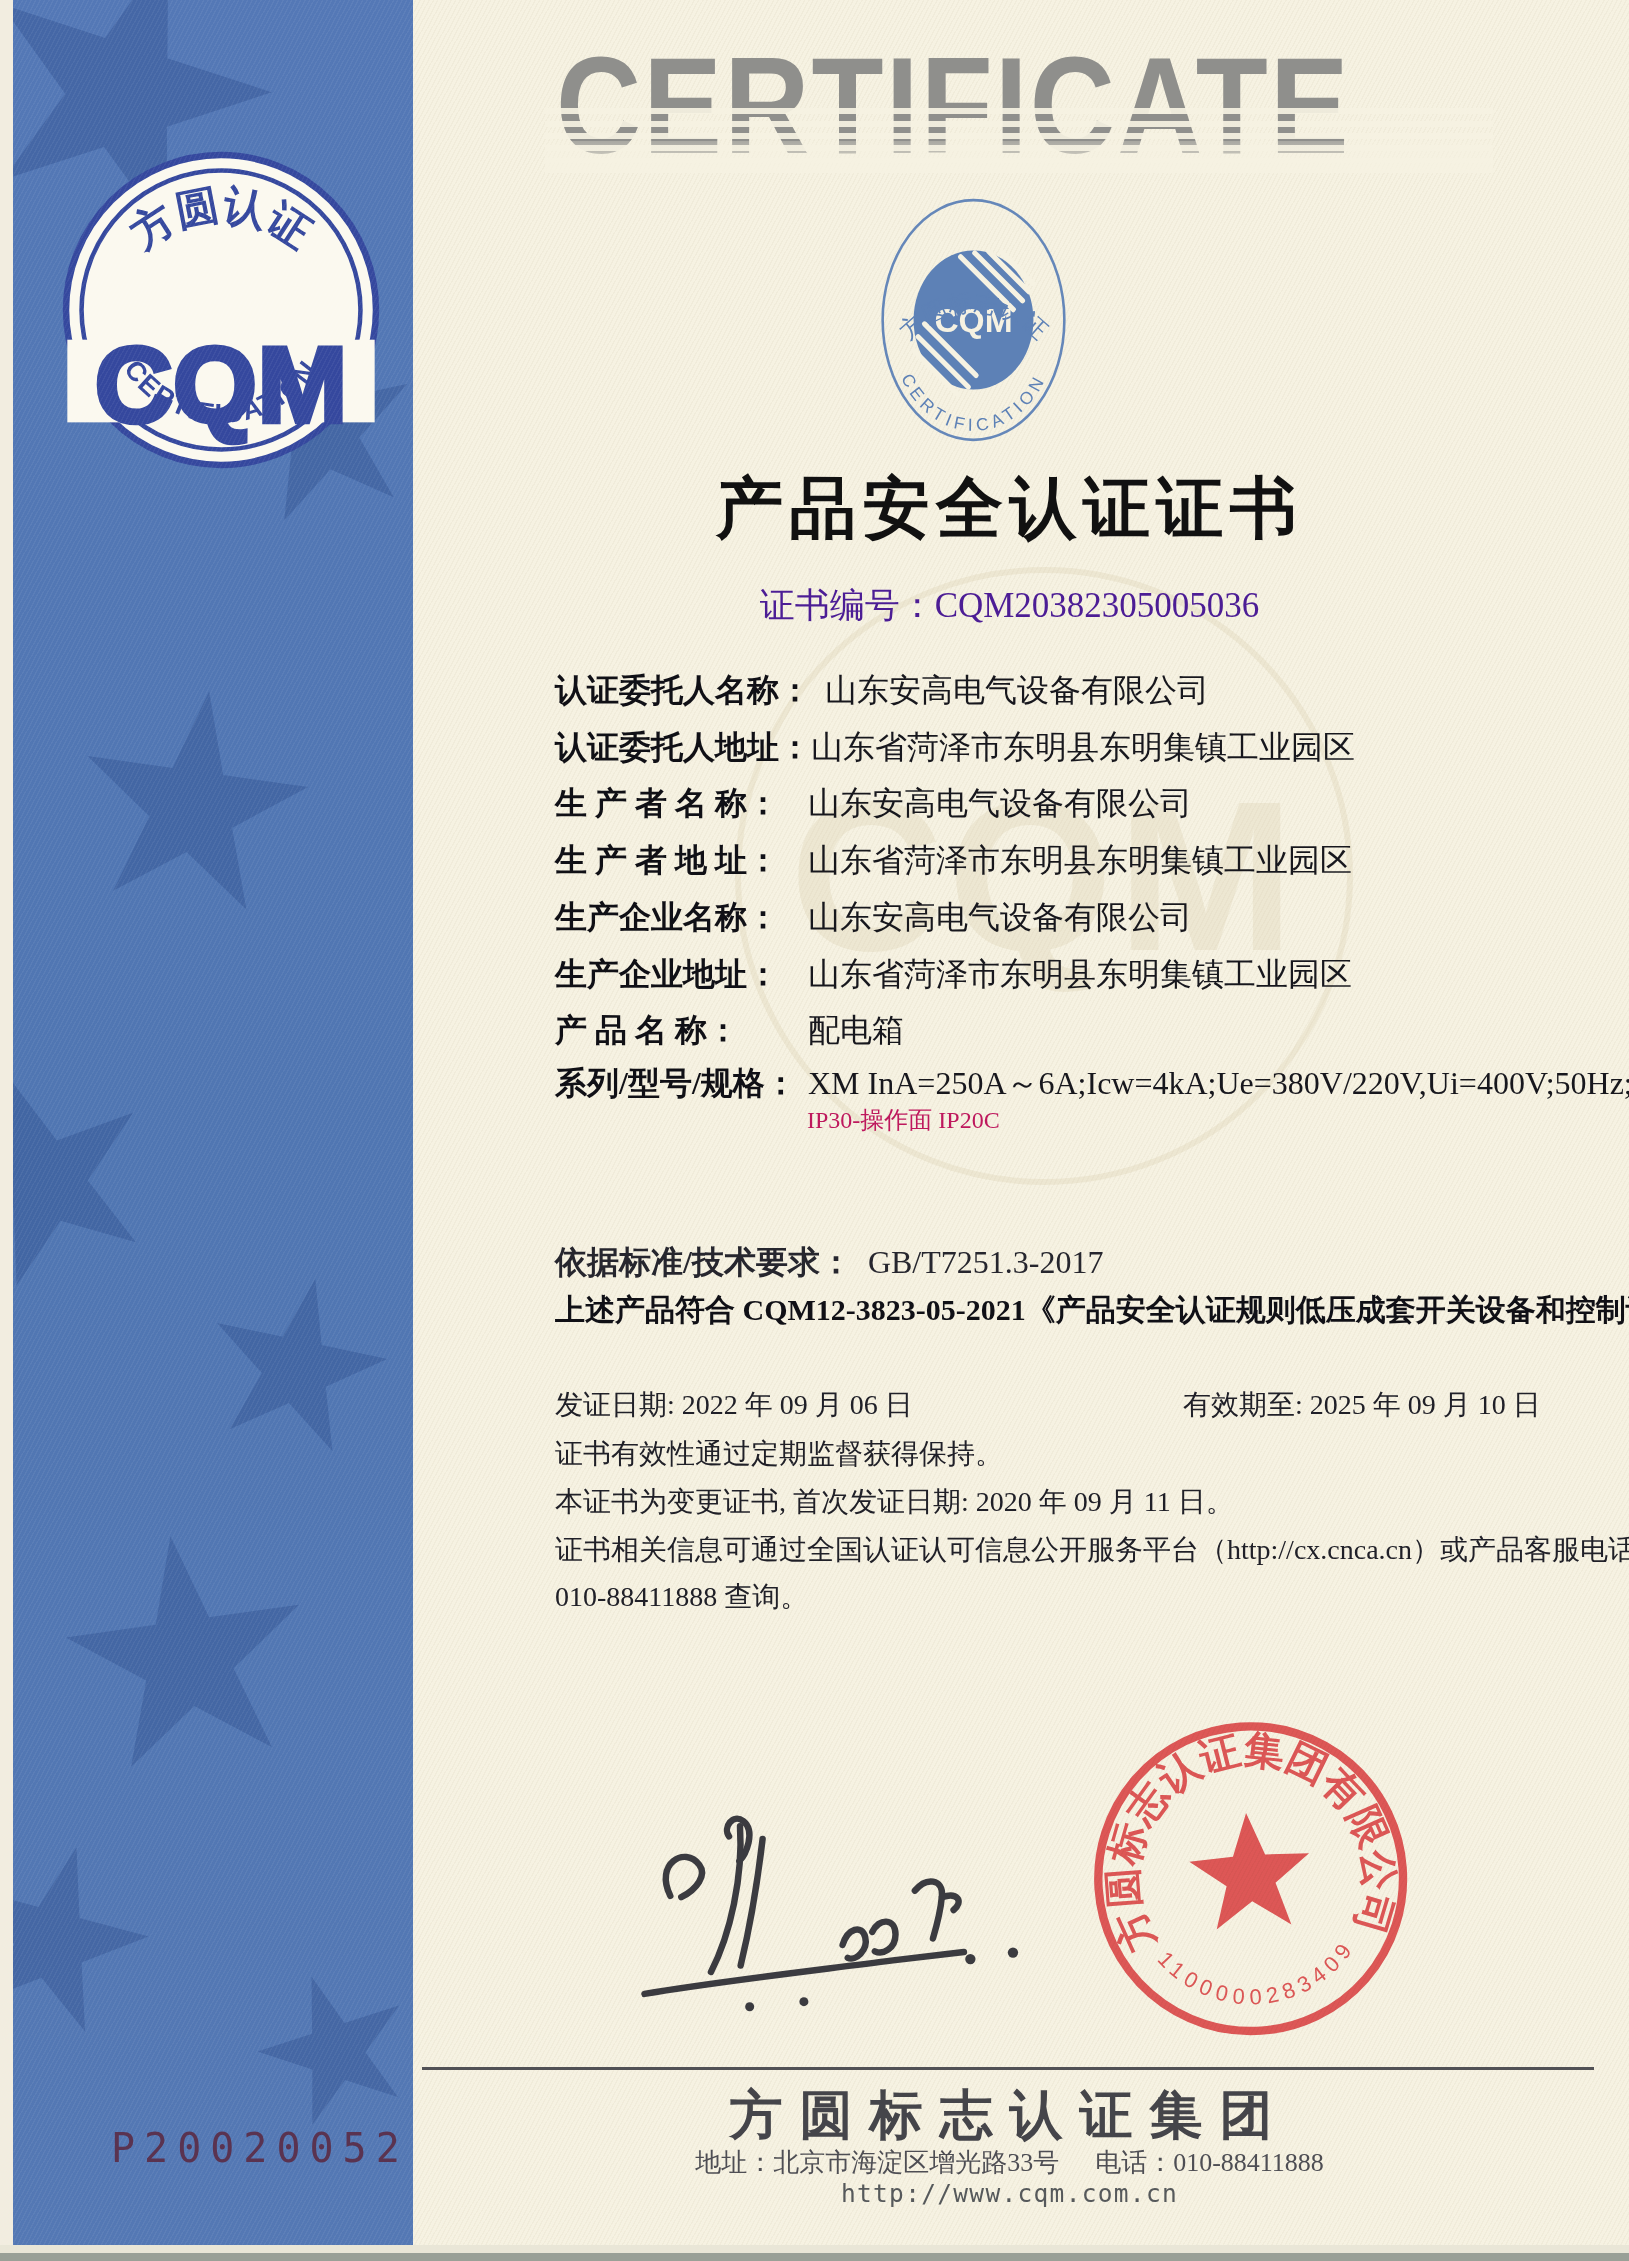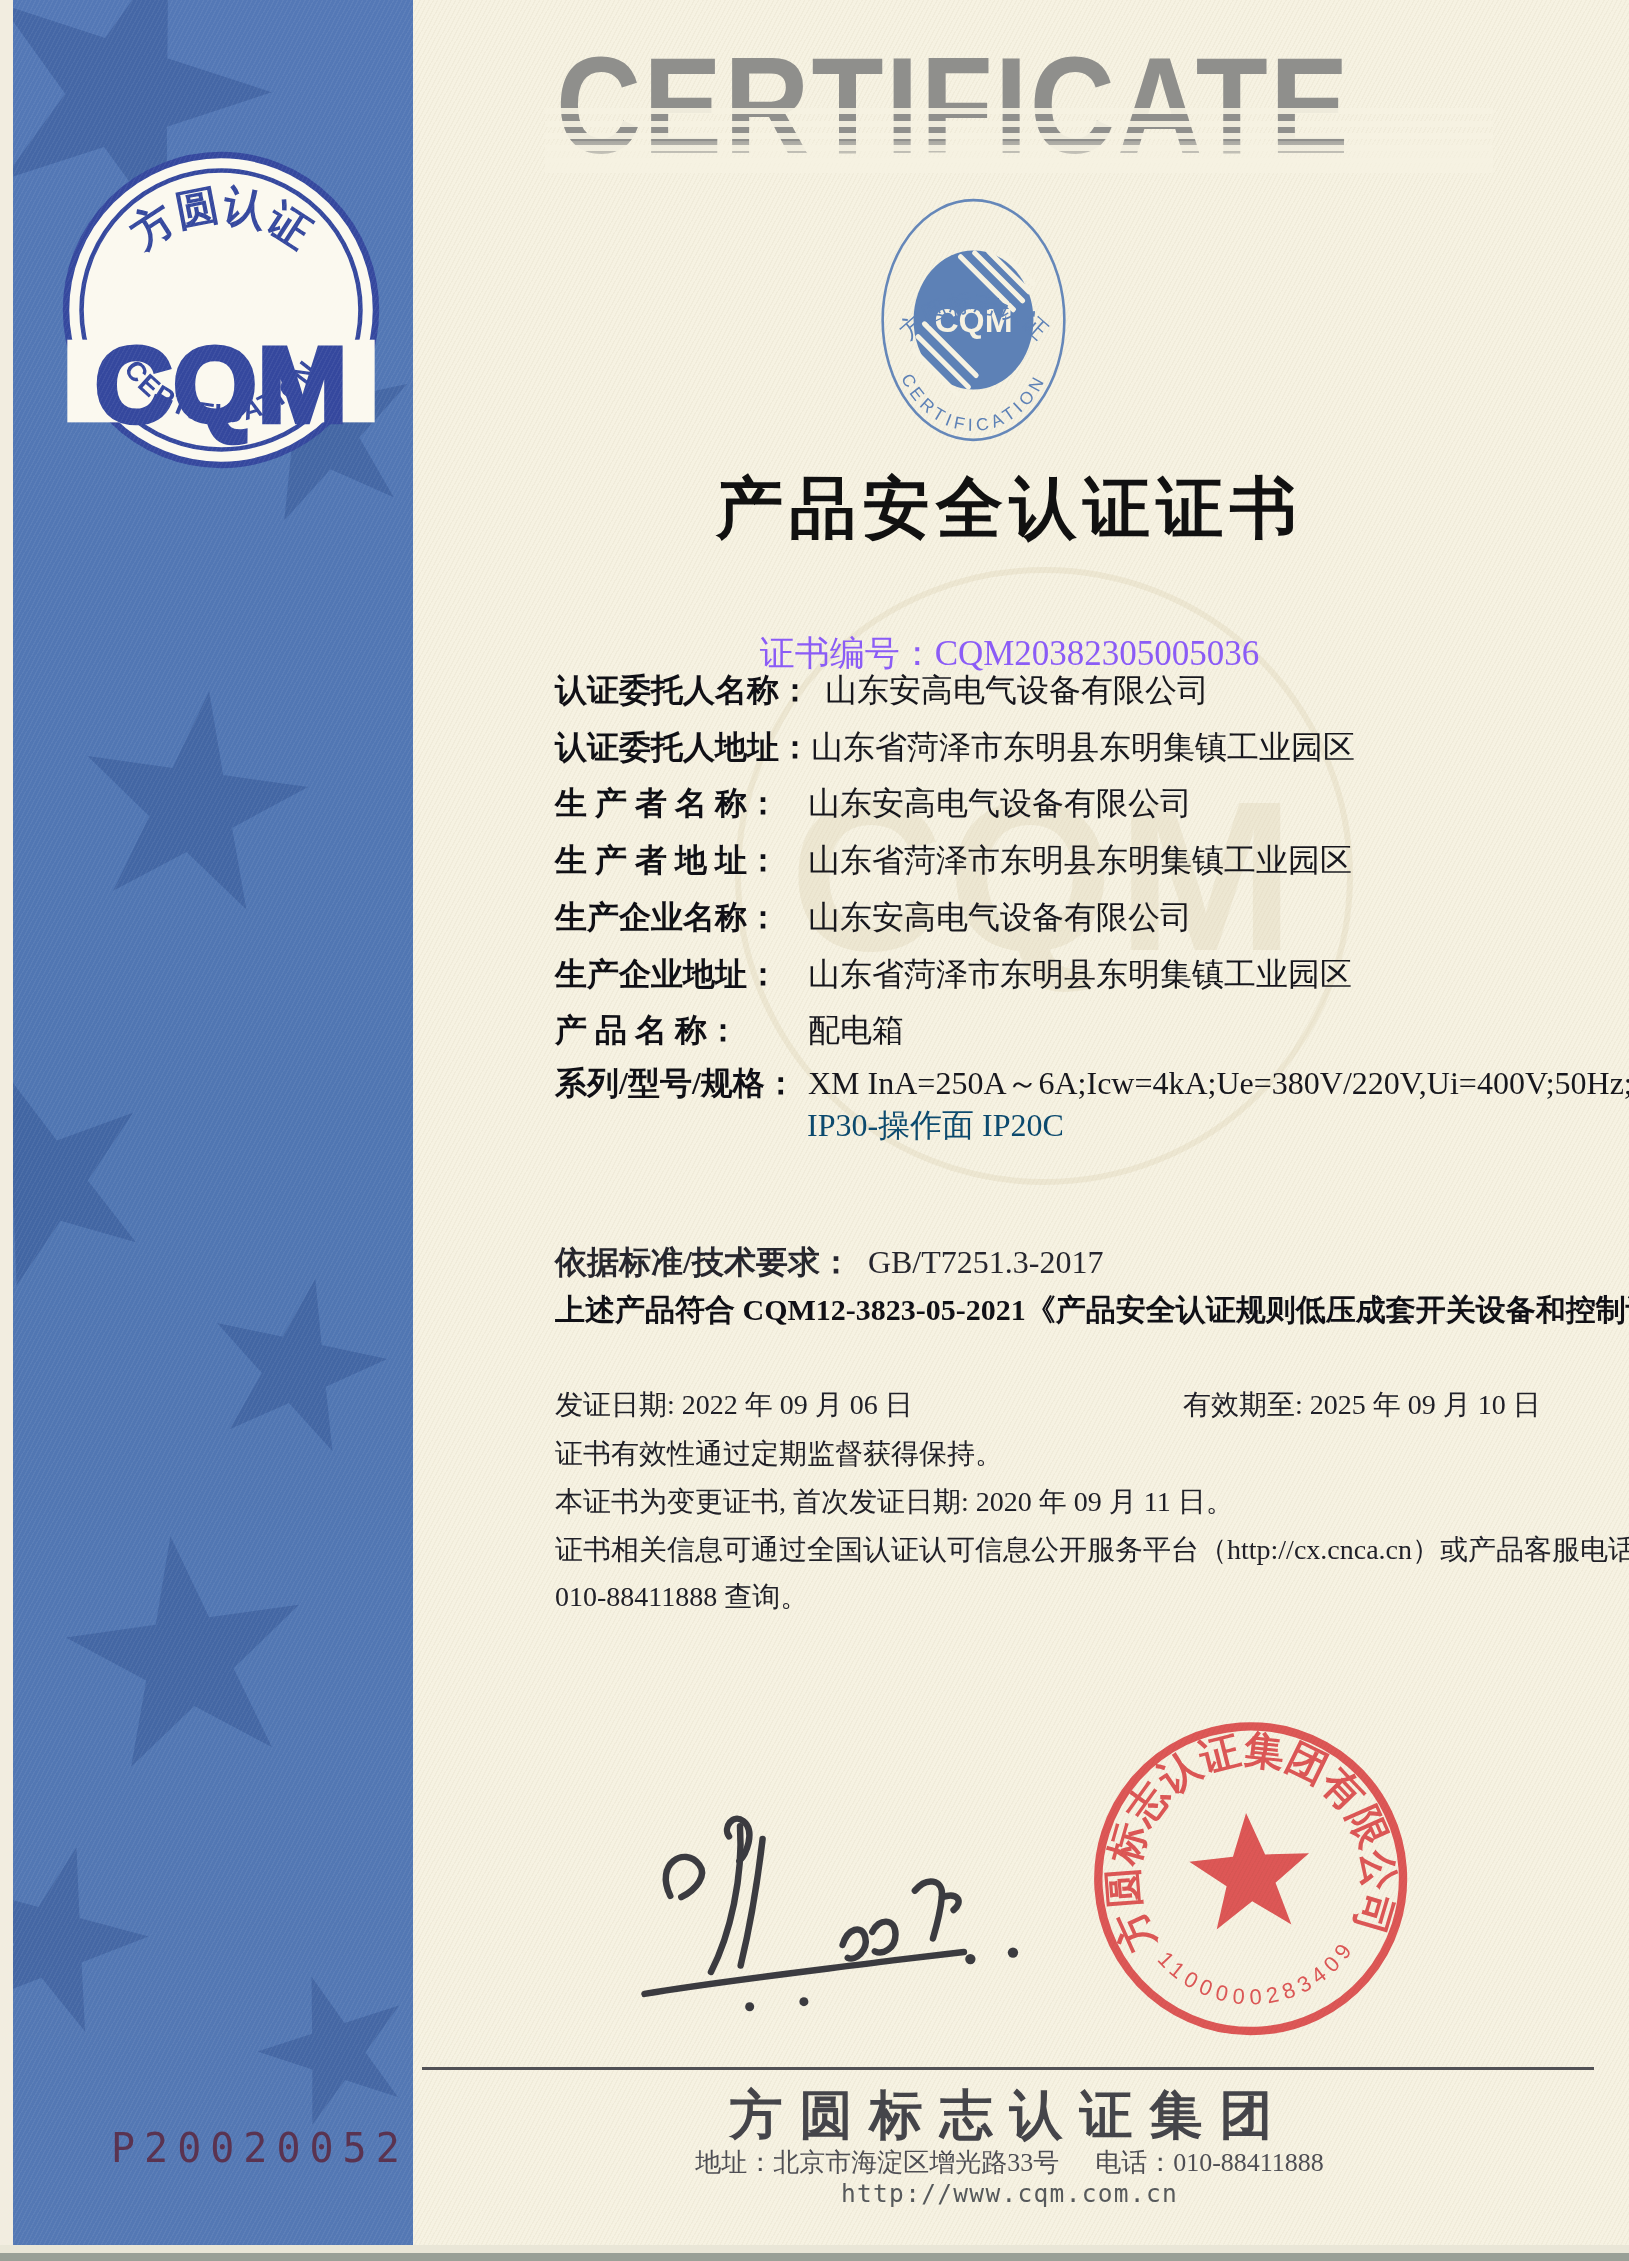--- a/index.html
+++ b/index.html
@@ -28,25 +28,25 @@
   .cert-head-fade{left:545px;top:141px;width:948px;height:32px;z-index:4;
         background:linear-gradient(180deg, rgba(246,242,226,0.25), rgba(246,242,226,0.9));}
   
   .ghost{left:735px;top:567px;width:606px;height:606px;border:6.4px solid rgba(205,192,150,0.20);
         border-radius:50%;z-index:2;display:flex;align-items:center;justify-content:center;}
   .ghost span{font-family:"Liberation Sans",sans-serif;font-weight:700;font-size:213px;
         color:rgba(205,192,150,0.20);letter-spacing:3.9px;}
   
   .doc-title{left:426px;top:463px;width:1167px;text-align:center;z-index:3;font-weight:700;
         font-size:67px;letter-spacing:6.4px;color:#111;white-space:nowrap;}
-  .certno{left:426px;top:630px;width:1167px;text-align:center;z-index:3;font-size:35px;color:#8b5cf6;}
+  .certno{left:426px;top:582px;width:1167px;text-align:center;z-index:3;font-size:35px;color:#4c1d95;}
   .row{left:555px;width:1045px;display:flex;z-index:3;font-size:32px;line-height:1.15;}
   .row .lbl{flex:0 0 253px;font-weight:700;color:#101016;white-space:nowrap;}
   .row .val{flex:1;color:#17171d;white-space:nowrap;}
-  .specline2{left:807px;top:1104px;z-index:3;font-size:32px;color:#0c4a6e;}
+  .specline2{left:807px;top:1104px;z-index:3;font-size:24px;color:#be185d;}
   .inline-row{left:555px;z-index:3;font-size:32px;white-space:nowrap;}
   .inline-row .lbl{font-weight:700;}
   .stmt{left:555px;width:1045px;z-index:3;font-size:30px;font-weight:700;color:#101016;white-space:nowrap;}
   .plain{left:555px;z-index:3;font-size:28px;color:#202028;white-space:nowrap;}
   .valid-until{left:1183px;z-index:3;font-size:28px;color:#202028;white-space:nowrap;}
   
   .sig{left:609px;top:1799px;z-index:3;}
   
   .stamp{left:1088px;top:1716px;width:326px;height:326px;z-index:5;transform:rotate(-4deg);
         mix-blend-mode:multiply;opacity:0.93;}

